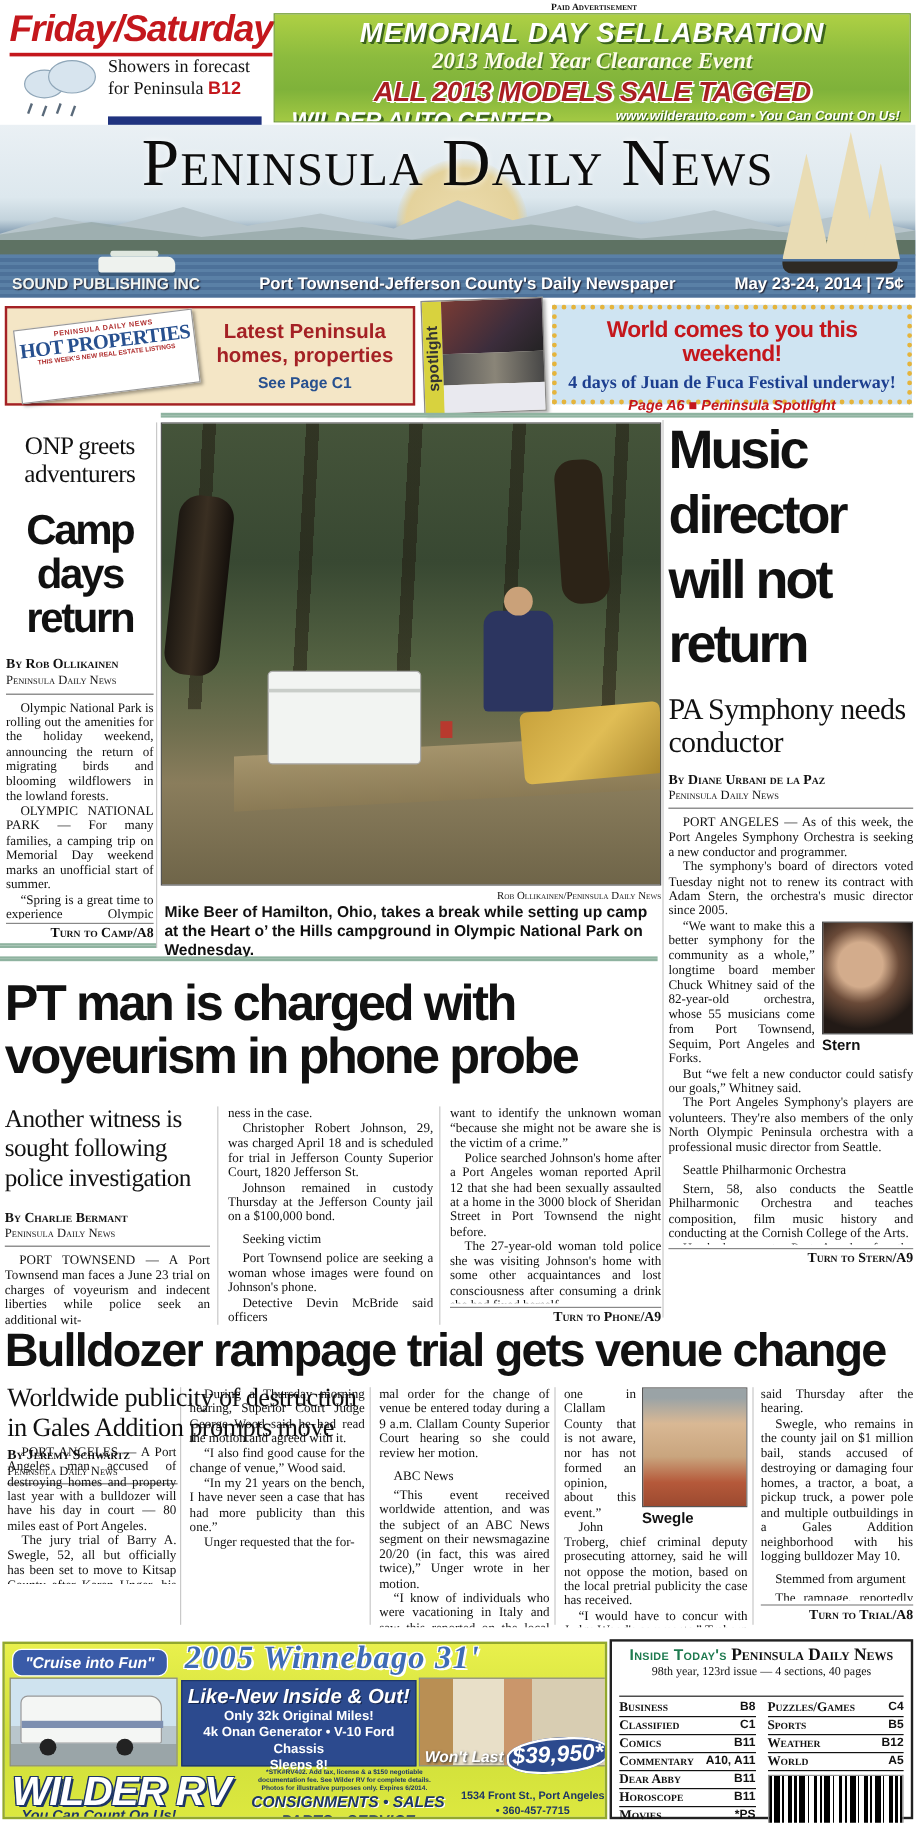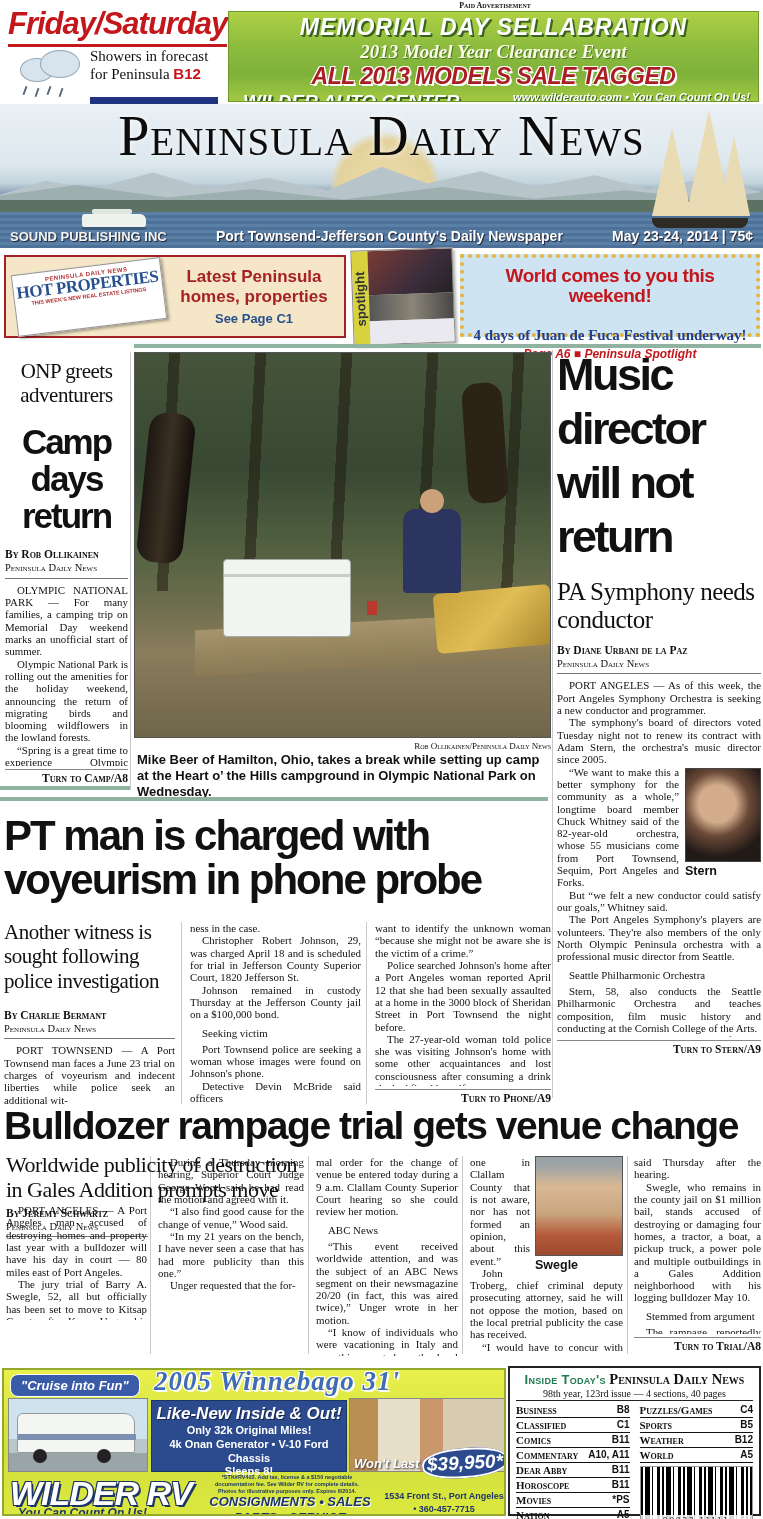--- a/index.html
+++ b/index.html
@@ -70,21 +70,21 @@
     transform:rotate(-2deg);overflow:hidden;box-shadow:2px 2px 3px rgba(0,0,0,.3)}
   .spotspine{position:absolute;left:0;top:0;width:16px;height:95px;background:#d8d23e;
     writing-mode:vertical-rl;transform:rotate(180deg);font:bold 13px "Liberation Sans",sans-serif;color:#333;
     text-align:center}
   .spottop{position:absolute;left:16px;top:0;width:86px;height:44px;background:linear-gradient(135deg,#7a3b34,#3c2d3c 60%,#222)}
   .spotmid{position:absolute;left:16px;top:44px;width:86px;height:26px;background:linear-gradient(90deg,#555,#8a8578,#444)}
   .spotbot{position:absolute;left:16px;top:70px;width:86px;height:25px;background:#e9e9ef}
   .festbox{left:460px;top:254px;width:300px;height:83px;background:#cfe4f2;border:4px dotted #e5b43c;
     text-align:center;padding-top:8px}
   .fest1{font:bold 19px/1.05 "Liberation Sans",sans-serif;color:#c4171c;letter-spacing:-.5px}
-  .fest2{font:bold 15px "Liberation Serif",serif;color:#1d3f8f;margin-top:21px}
+  .fest2{font:bold 15px "Liberation Serif",serif;color:#1d3f8f;margin-top:5px}
   .fest3{font:italic bold 12px "Liberation Sans",sans-serif;color:#c4171c;margin-top:3px}
   
   .nbody p{font:10.9px/1.13 "Liberation Serif",serif;text-align:justify;text-indent:12px}
   .nbody p.ni{text-indent:0}
   .subhd{font:bold 13px/1.25 "Liberation Sans",sans-serif;text-indent:0;margin:6px 0 4px;text-align:left}
   .byline{font:bold 11.5px/1.2 "Liberation Serif",serif;font-variant:small-caps}
   .orgline{font:10.5px/1.2 "Liberation Serif",serif;font-variant:small-caps}
   .byrule{border-bottom:1px solid #777;margin:3px 0 5px}
   .turn{font:bold 11.5px "Liberation Serif",serif;font-variant:small-caps;text-align:right;
     border-top:1px solid #888;margin-top:3px;padding-top:2px}
@@ -152,21 +152,21 @@
     letter-spacing:-1px;text-shadow:2px 2px 0 #1d3566,-1px -1px 0 #1d3566,1px -1px 0 #1d3566,-1px 1px 0 #1d3566}
   .rvslogan{position:absolute;left:14px;top:136px;font:italic bold 12px "Liberation Sans",sans-serif;color:#1d3566}
   .rvdisc{position:absolute;left:208px;top:104px;width:150px;font:bold 5.5px/1.3 "Liberation Sans",sans-serif;color:#1d3566;text-align:center}
   .rvserv{position:absolute;left:196px;top:124px;width:180px;text-align:center;
     font:italic 900 13px/1.25 "Liberation Sans",sans-serif;color:#1d3566;text-shadow:1px 1px 0 #fff}
   .rvaddr{position:absolute;left:378px;top:120px;width:124px;font:bold 9px/1.4 "Liberation Sans",sans-serif;color:#1d3566;text-align:center}
   
   .idx{left:508px;top:1366px;width:253px;height:150px;border:2px solid #222;background:#fff;padding:3px 6px}
   .idxhead{text-align:center;font:bold 14.5px "Liberation Serif",serif;font-variant:small-caps}
   .idxgreen{color:#1e7a4f;font-family:"Liberation Sans",sans-serif;font-size:13px;letter-spacing:.3px}
-  .idxissue{text-align:center;font:10px "Liberation Serif",serif;border-bottom:1px solid #222;padding-bottom:1px}
+  .idxissue{text-align:center;font:10px "Liberation Serif",serif;border-bottom:1px solid #222;padding-bottom:14px}
   .idxcols{display:flex;gap:10px;margin-top:2px}
   .idxcol{flex:1}
   .idxrow{display:flex;justify-content:space-between;border-bottom:1.5px solid #111;padding:0 0 1px;margin-top:1px}
   .idxlabel{font:bold 11px "Liberation Serif",serif;font-variant:small-caps}
   .idxpage{font:bold 10px "Liberation Sans",sans-serif}
   .barcode{margin-top:3px;height:58px;border:1px solid #999;position:relative;
     background:repeating-linear-gradient(90deg,#000 0 2px,#fff 2px 4px,#000 4px 9px,#fff 9px 11px,#000 11px 12px,#fff 12px 16px,#000 16px 19px,#fff 19px 21px)}
   .bcnum{position:absolute;left:0;bottom:-1px;width:100%;text-align:center;font:8px "Liberation Sans",sans-serif;
     background:rgba(255,255,255,.85);letter-spacing:2px}
 </style>
@@ -257,22 +257,22 @@
 
 <div class="abs" style="left:5px;top:360px;width:123px">
   <div class="kicker">ONP greets adventurers</div>
   <div class="camphead">Camp days return</div>
   <div style="margin-top:14px">
     <div class="byline">By Rob Ollikainen</div>
     <div class="orgline">Peninsula Daily News</div>
     <div class="byrule"></div>
   </div>
   <div class="nbody clip" style="height:182px">
+    <p>Olympic National Park is rolling out the amenities for the holiday weekend, announcing the return of migrating birds and blooming wildflowers in the lowland forests.</p>
     <p>OLYMPIC NATIONAL PARK — For many families, a camping trip on Memorial Day weekend marks an unofficial start of summer.</p>
-    <p>Olympic National Park is rolling out the amenities for the holiday weekend, announcing the return of migrating birds and blooming wildflowers in the lowland forests.</p>
     <p>“Spring is a great time to experience Olympic National Park, and we invite people to come out and enjoy the warmer temperatures and sunshine,” Park Superintendent Sarah Creachbaum said.</p>
   </div>
   <div class="turn">Turn to Camp/A8</div>
 </div>
 <div class="grule" style="left:0;top:786px;width:130px"></div>
 
 <div class="abs photo">
   <div class="trunks"></div>
   <div class="log"></div>
   <div class="log2"></div>

